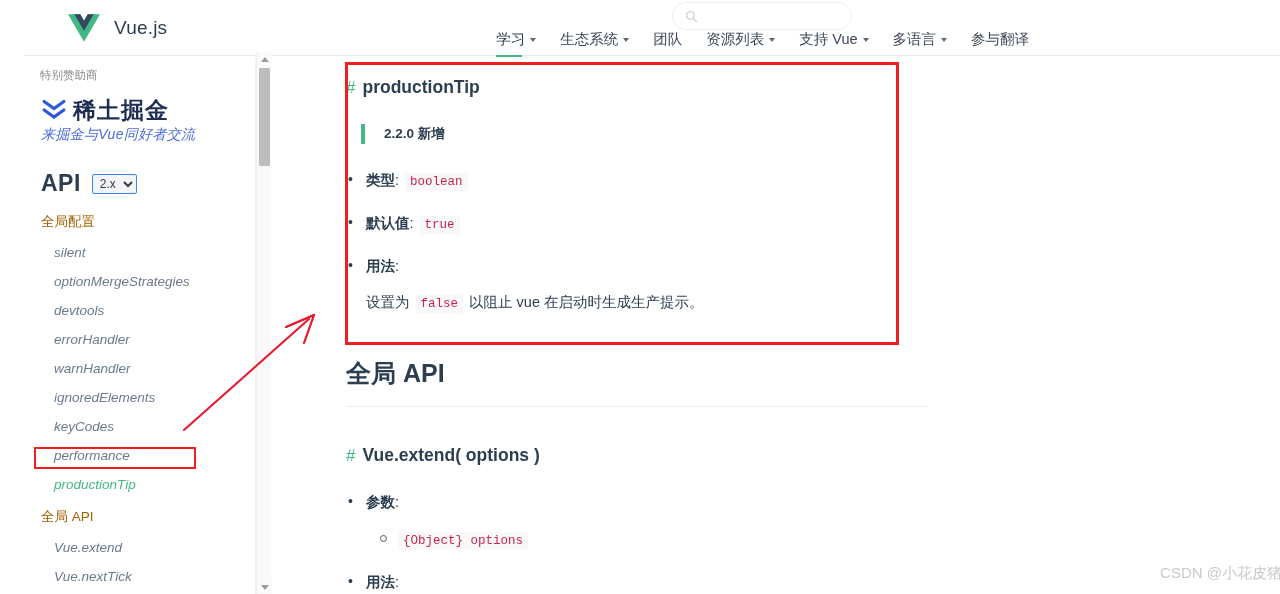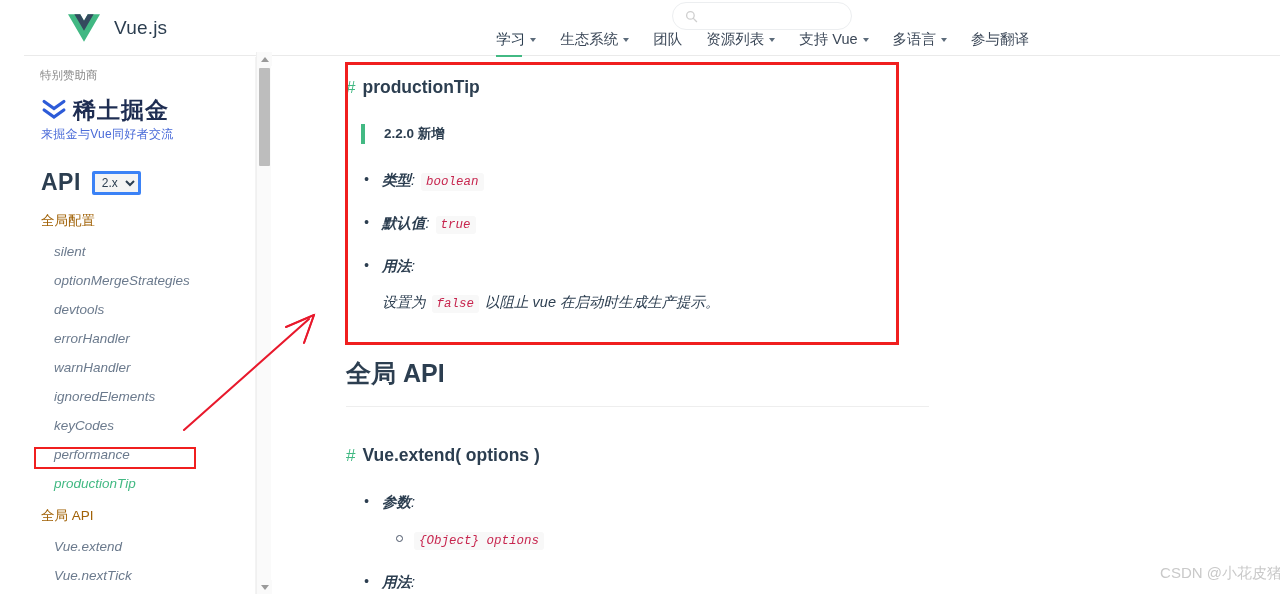--- a/index.html
+++ b/index.html
@@ -66,31 +66,31 @@
     font-size: 11.5px; color: #8a8a8a; margin: 11px 0 0 16px;
   }
   .sponsor-logo { margin: 15px 0 0 17px; }
   .jj-row { display:flex; align-items:center; }
   .jj-mark { width: 26px; height: 24px; }
   .jj-name {
     font-size: 23px; color: #1e2d52; font-weight: bold; margin-left: 6px;
     letter-spacing: 1px; line-height: 1;
   }
   .jj-tag {
-    font-size: 12px; color: #4a6bd8; margin-top: 4px; letter-spacing:.3px;
+    font-size: 14px; color: #4a6bd8; margin-top: 4px; letter-spacing:.3px;font-style:italic;
   }
 
   .api-head {
     display:flex; align-items:center; margin: 26px 0 0 17px;
   }
   .api-title { font-size: 23px; color:#2c3e50; font-weight: bold; letter-spacing:.5px; }
   .version-select {
     margin-left: 11px; font-size: 12px; padding: 1px 3px;
     font-family: "Liberation Sans", sans-serif; color:#2c3e50;
-    border: 3px solid #3b82f6; background:#f4f4f4; border-radius:2px;
+    border: 1px solid #3b82f6; background:#f4f4f4; border-radius:2px;
   }
 
   .nav-section {
     font-size: 13.5px; color: #a16207; margin: 16px 0 0 17px; font-weight: normal;
   }
   .nav-link {
     display:block; font-size: 13.5px; color: #6b7a8d;
     margin: 14px 0 0 30px; text-decoration:none; cursor:pointer; white-space:nowrap;font-style:italic;
   }
   .nav-link.current { color: #42b983; }
@@ -142,21 +142,21 @@
   .hash { color: #42b983; font-weight: normal; margin-right: 7px; font-size: 17px; }
 
   .tip-quote {
     margin: 26px 0 0 15px; padding-left: 19px;
     border-left: 4px solid #42b983;
     font-size: 13.5px; color: #2c3e50; font-weight: bold;
     line-height: 20px;
   }
 
   ul.doc-list {
-    margin: 26px 0 0 0; padding-left: 36px; list-style: none; font-style: italic;
+    margin: 26px 0 0 0; padding-left: 20px; list-style: none;
   }
   ul.doc-list > li {
     position: relative; font-size: 14.5px; color: #2c3e50;
     margin-bottom: 21px; line-height: 20px;
   }
   ul.doc-list > li::before {
     content:"•"; position:absolute; left: -18px; top: -1px;
     color:#2c3e50; font-size: 14px;
   }
   ul.doc-list .lbl { font-weight: bold; }

